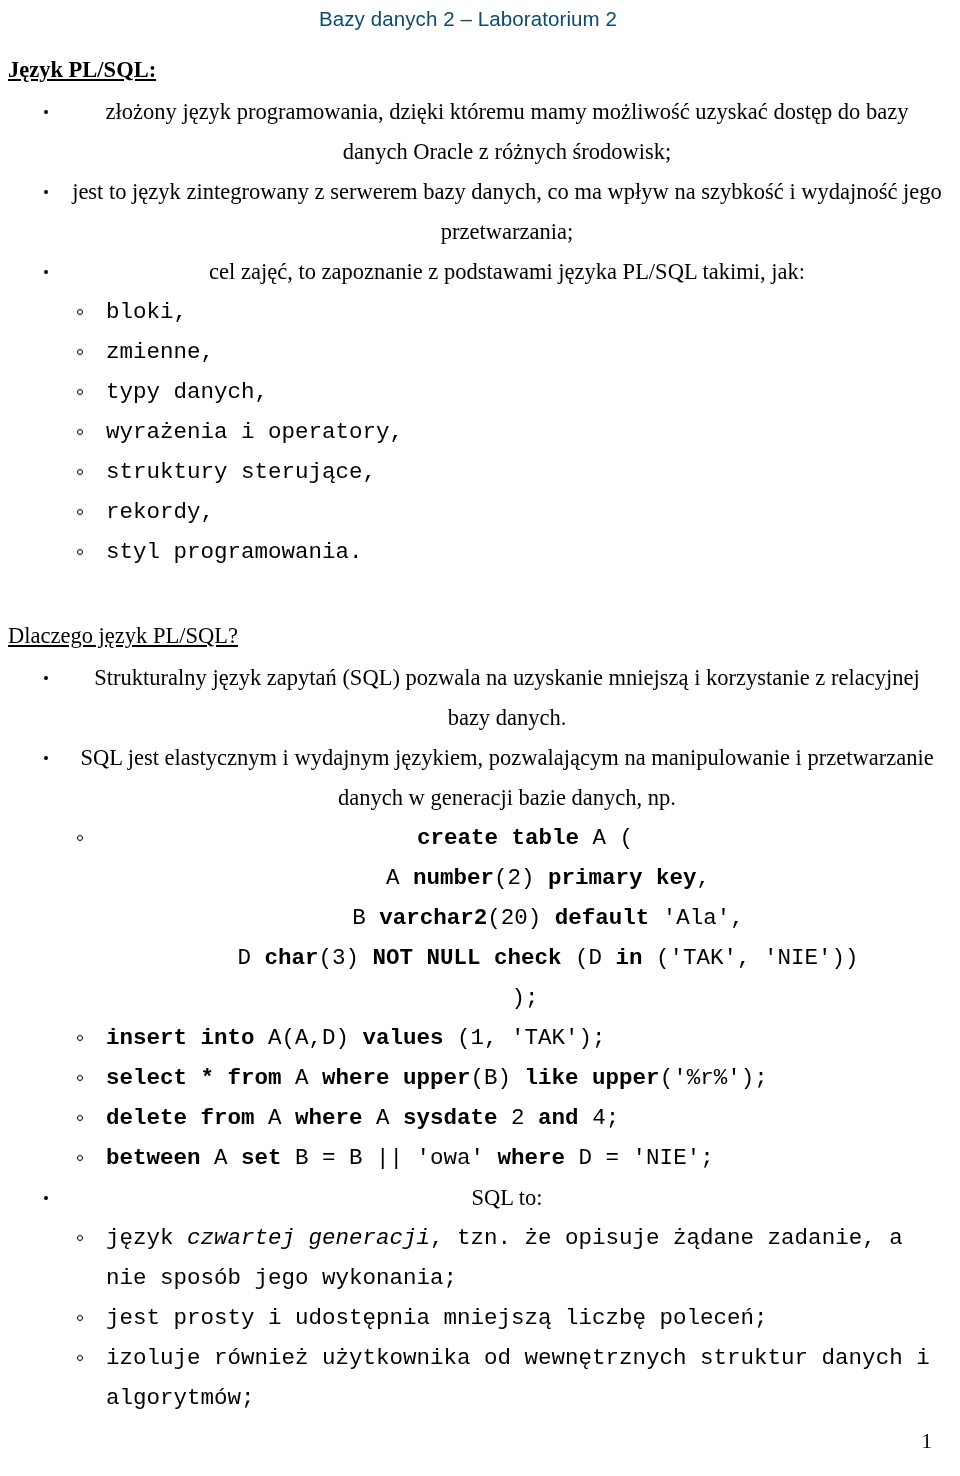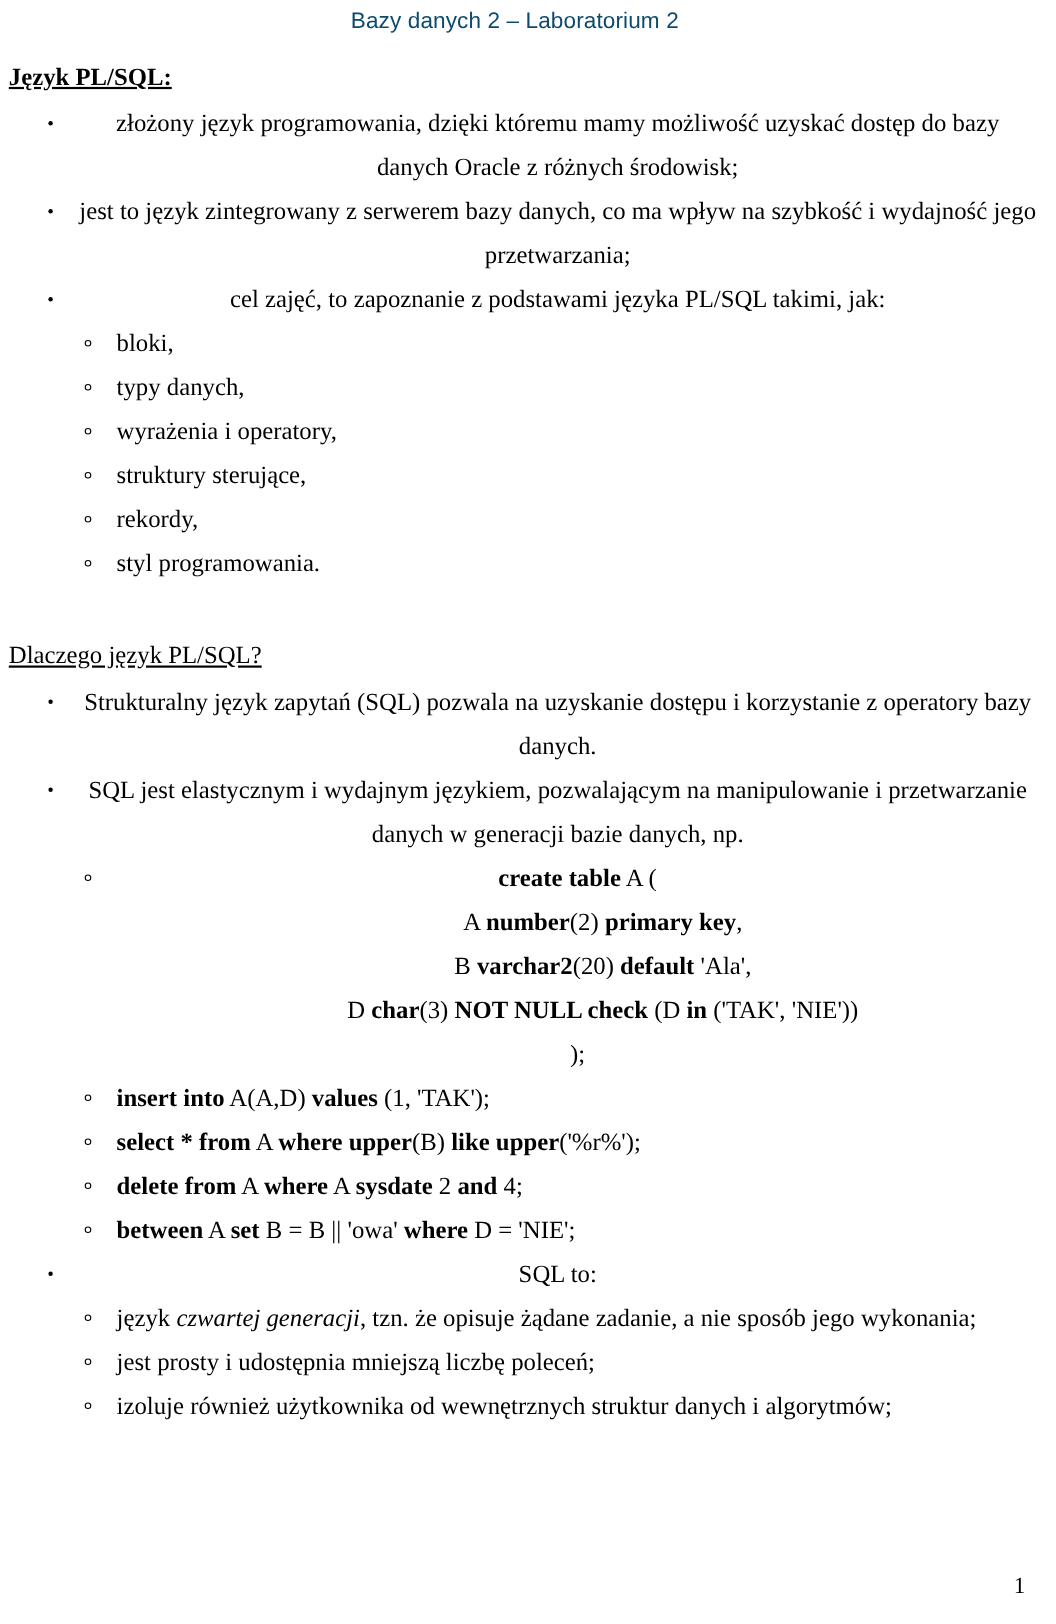--- a/index.html
+++ b/index.html
@@ -91,20 +91,21 @@
     margin: 0;
     padding: 0;
   }
   ul.lvl2 > li {
     position: relative;
     margin: 0;
     padding-left: 106px;
     padding-right: 16px;
     min-height: 40px;
     line-height: 40px;
+    font-family: Liberation Mono, monospace;
   }
   ul.lvl2 > li > .bullet-ring {
     position: absolute;
     left: 77px;
     top: 17px;
     width: 6px;
     height: 6px;
     border: 1.3px solid #000;
     border-radius: 50%;
     box-sizing: border-box;
@@ -168,20 +169,24 @@
       </li>
     </ul>
 
     <ul class="lvl2">
       <li>
         <span class="bullet-ring"></span>
         <span class="li-text">bloki,</span>
       </li>
       <li>
         <span class="bullet-ring"></span>
+        <span class="li-text">zmienne,</span>
+      </li>
+      <li>
+        <span class="bullet-ring"></span>
         <span class="li-text">typy danych,</span>
       </li>
       <li>
         <span class="bullet-ring"></span>
         <span class="li-text">wyrażenia i operatory,</span>
       </li>
       <li>
         <span class="bullet-ring"></span>
         <span class="li-text">struktury sterujące,</span>
       </li>
@@ -195,21 +200,21 @@
       </li>
     </ul>
 
     <div class="gap-before-heading"></div>
 
     <div class="section-heading plain">Dlaczego język PL/SQL?</div>
 
     <ul class="lvl1">
       <li>
         <span class="bullet-dot"></span>
-        <span class="li-text">Strukturalny język zapytań (SQL) pozwala na uzyskanie dostępu i korzystanie z operatory bazy danych.</span>
+        <span class="li-text">Strukturalny język zapytań (SQL) pozwala na uzyskanie mniejszą i korzystanie z relacyjnej bazy danych.</span>
       </li>
       <li>
         <span class="bullet-dot"></span>
         <span class="li-text">SQL jest elastycznym i wydajnym językiem, pozwalającym na manipulowanie i przetwarzanie danych w generacji bazie danych, np.</span>
       </li>
     </ul>
 
     <ul class="lvl2">
 
       <li class="sql-create">

